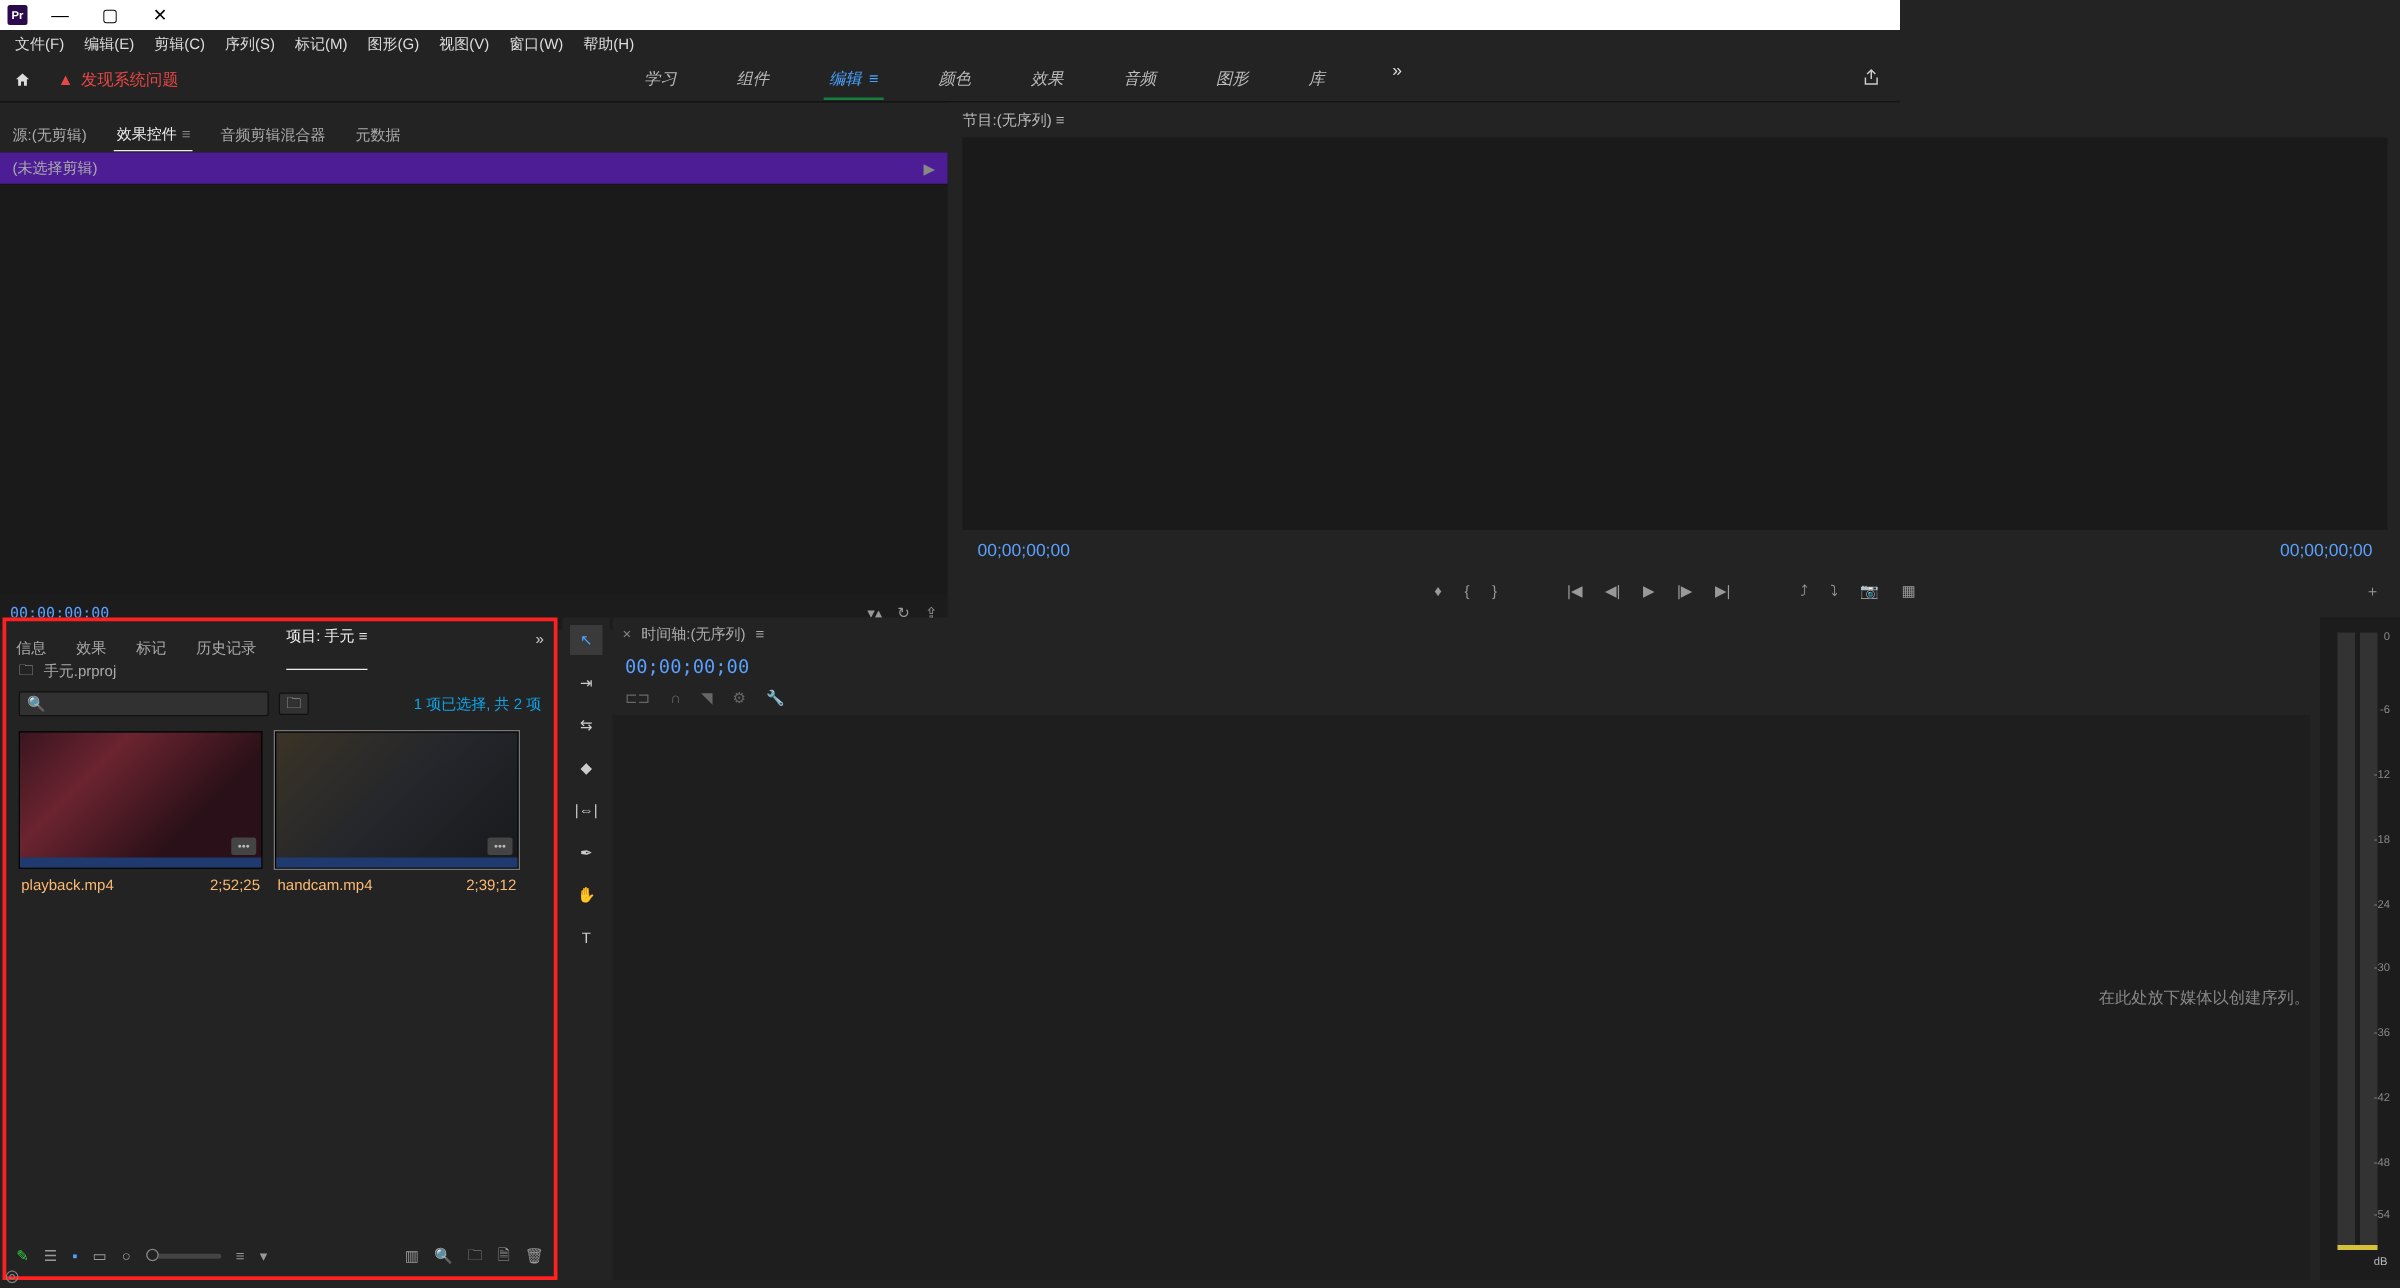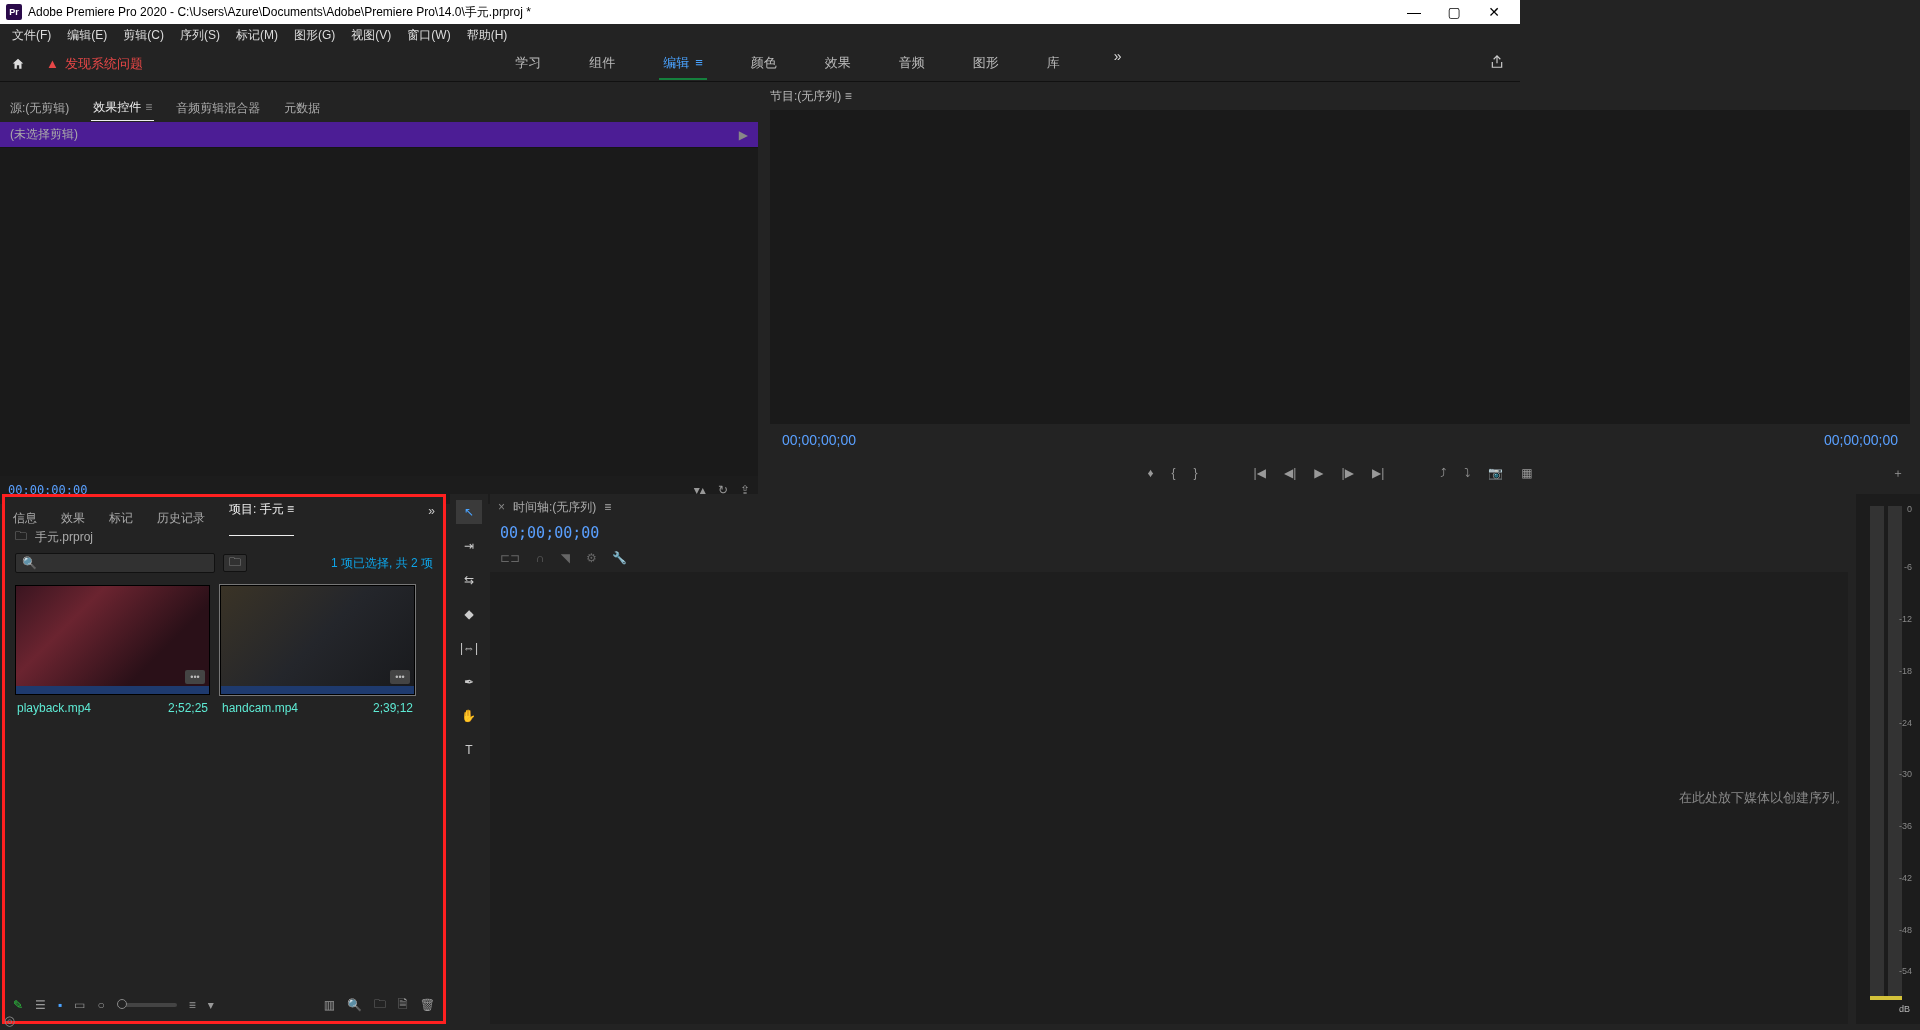--- a/index.html
+++ b/index.html
@@ -14,21 +14,21 @@
 
 .menubar { height: 22px; background: #232323; display: flex; align-items: center; padding: 0 4px; color: #ddd; }
 .menubar .mitem { padding: 0 8px; font-size: 12px; line-height: 22px; }
 
 
 .wsbar { height: 36px; background: #232323; display: flex; align-items: center; border-bottom: 1px solid #111; }
 .wsbar .left { display: flex; align-items: center; }
 .wsbar .home { width: 36px; display: flex; justify-content: center; }
 .wsbar .warn { color: #e74747; display: flex; align-items: center; gap: 6px; font-size: 13px; padding: 0 10px; }
 .wsbar .center { flex: 1; display: flex; justify-content: center; gap: 40px; }
-.wsbar .ws { font-size: 13px; color: #bbb; padding: 6px 4px; }
+.wsbar .ws { font-size: 13px; color: #bbb; padding: 6px 4px; font-style: italic; }
 .wsbar .ws.active { color: #4aa3ff; border-bottom: 2px solid #15803d; }
 .wsbar .ws .eq { color: #4aa3ff; margin-left: 6px; }
 .wsbar .right { display: flex; align-items: center; gap: 10px; padding-right: 16px; }
 .overflow { font-size: 14px; color: #ddd; padding: 0 10px; }
 
 
 .workarea { position: absolute; top: 82px; bottom: 0; left: 0; right: 0; }
 .panel { position: absolute; background: #232323; }
 
 
@@ -63,21 +63,21 @@
 .proj-search { height: 28px; display: flex; align-items: center; padding: 0 10px; gap: 8px; }
 .proj-search .search { flex: 0 0 200px; height: 20px; background: #313131; border: 1px solid #111; border-radius: 2px; display: flex; align-items: center; padding: 0 6px; color: #888; }
 .proj-search .foldericon { width: 24px; height: 18px; background: #313131; border: 1px solid #111; border-radius: 2px; display: flex; align-items: center; justify-content: center; }
 .proj-search .selcount { margin-left: auto; color: #0ea5e9; }
 .clips { display: flex; padding: 8px 10px; gap: 10px; }
 .clip { width: 195px; }
 .thumb { width: 195px; height: 110px; background: #333; position: relative; border: 1px solid #000; }
 .thumb.sel { outline: 1px solid #777; }
 .thumb .scrub { position: absolute; bottom: 0; left: 0; right: 0; height: 8px; background: linear-gradient(to right, #1e3a6e 0%, #1e3a6e 100%); }
 .thumb .aud { position: absolute; right: 4px; bottom: 10px; width: 20px; height: 14px; background: #444; border-radius: 2px; display: flex; align-items: center; justify-content: center; font-size: 9px; color: #bbb; }
-.clip .meta { display: flex; justify-content: space-between; padding: 6px 2px; color: #5eead4; font-size: 12px; }
+.clip .meta { display: flex; justify-content: space-between; padding: 6px 2px; color: #fdba74; font-size: 12px; }
 .thumb.p1 { background: linear-gradient(135deg,#3a1520 0%,#6b2430 30%,#2a1018 70%); }
 .thumb.p2 { background: linear-gradient(135deg,#3a3326 0%,#24262b 50%,#18191c 100%); }
 .proj-foot { position: absolute; bottom: 0; left: 0; right: 0; height: 32px; display: flex; align-items: center; padding: 0 8px; gap: 12px; color: #999; }
 .proj-foot .pen { color: #2ecc40; }
 .proj-foot .iconview { color: #4aa3ff; }
 .proj-foot .sp { flex: 1; }
 .slider { width: 60px; height: 4px; background: #444; position: relative; border-radius: 2px; }
 .slider .knob { position: absolute; left: 0; top: -4px; width: 10px; height: 10px; border: 1px solid #888; border-radius: 50%; background: #232323; }
 
 
@@ -105,21 +105,20 @@
 
 .ospill { position: absolute; left: 4px; bottom: 2px; color: #888; font-size: 13px; }
 
 .iconsvg { width: 14px; height: 14px; }
 </style>
 </head>
 <body>
 
 <div class="titlebar">
   <div class="app-icon">Pr</div>
-  <div class="title">Adobe Premiere Pro 2020 - C:\Users\Azure\Documents\Adobe\Premiere Pro\14.0\手元.prproj *</div>
   <div class="win-btn">—</div>
   <div class="win-btn">▢</div>
   <div class="win-btn">✕</div>
 </div>
 
 <div class="menubar">
   <div class="mitem">文件(F)</div>
   <div class="mitem">编辑(E)</div>
   <div class="mitem">剪辑(C)</div>
   <div class="mitem">序列(S)</div>

